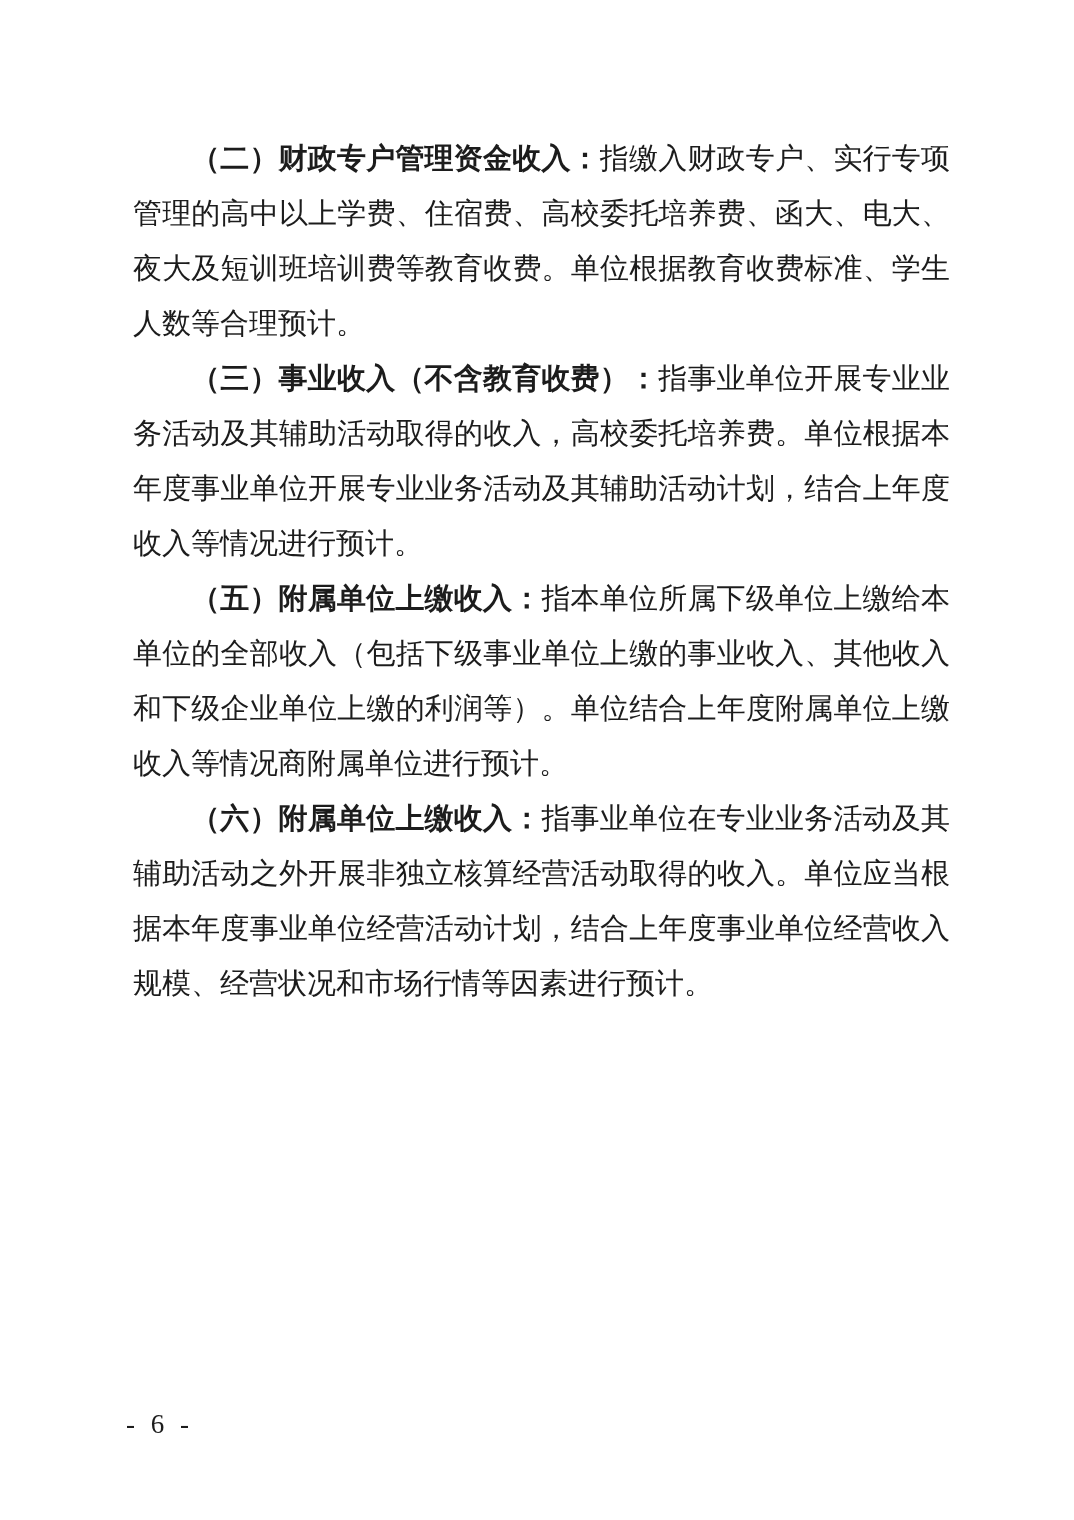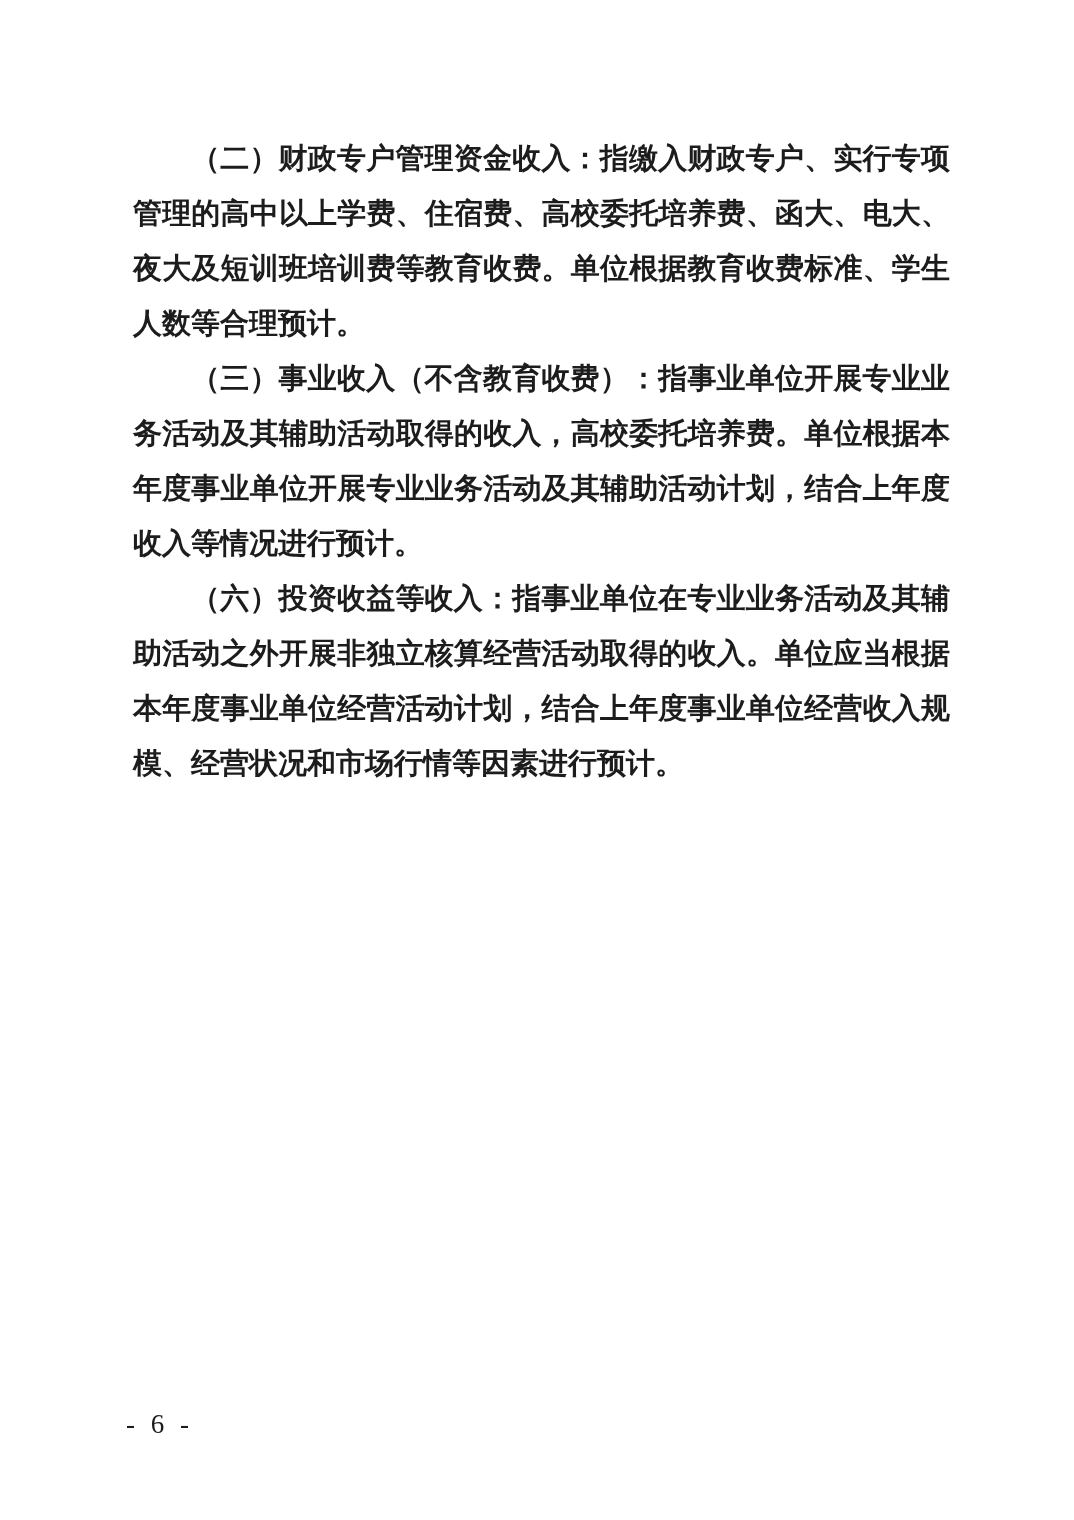--- a/index.html
+++ b/index.html
@@ -30,36 +30,37 @@
   .para {
     margin: 0;
     padding: 0;
     text-indent: 2em;
   }
   .lead {
     font-weight: bold;
     margin-top: 46px;
   }
   .body-text {
-    font-weight: bold;
+    font-weight: normal;
   }
   .page-number {
     position: absolute;
     left: 126px;
     top: 1408px;
     font-size: 27px;
     line-height: 32px;
     word-spacing: 7px;
     letter-spacing: 1px;
     color: #1c1c1c;
   }
 </style>
 </head>
 <body>
 
 <div class="page">
   <div class="doc-body" id="doc-body">
       <p class="para"><span class="lead">（二）财政专户管理资金收入：</span><span class="body-text">指缴入财政专户、实行专项管理的高中以上学费、住宿费、高校委托培养费、函大、电大、夜大及短训班培训费等教育收费。单位根据教育收费标准、学生人数等合理预计。</span></p>
       <p class="para"><span class="lead">（三）事业收入（不含教育收费）：</span><span class="body-text">指事业单位开展专业业务活动及其辅助活动取得的收入，高校委托培养费。单位根据本年度事业单位开展专业业务活动及其辅助活动计划，结合上年度收入等情况进行预计。</span></p>
-      <p class="para"><span class="lead">（六）投资收益等收入：</span><span class="body-text">指事业单位在专业业务活动及其辅助活动之外开展非独立核算经营活动取得的收入。单位应当根据本年度事业单位经营活动计划，结合上年度事业单位经营收入规模、经营状况和市场行情等因素进行预计。</span></p>
+      <p class="para"><span class="lead">（五）附属单位上缴收入：</span><span class="body-text">指本单位所属下级单位上缴给本单位的全部收入（包括下级事业单位上缴的事业收入、其他收入和下级企业单位上缴的利润等）。单位结合上年度附属单位上缴收入等情况商附属单位进行预计。</span></p>
+      <p class="para"><span class="lead">（六）附属单位上缴收入：</span><span class="body-text">指事业单位在专业业务活动及其辅助活动之外开展非独立核算经营活动取得的收入。单位应当根据本年度事业单位经营活动计划，结合上年度事业单位经营收入规模、经营状况和市场行情等因素进行预计。</span></p>
     </div>
   <div class="page-number">- 6 -</div>
 </div>
 
 </body></html>

